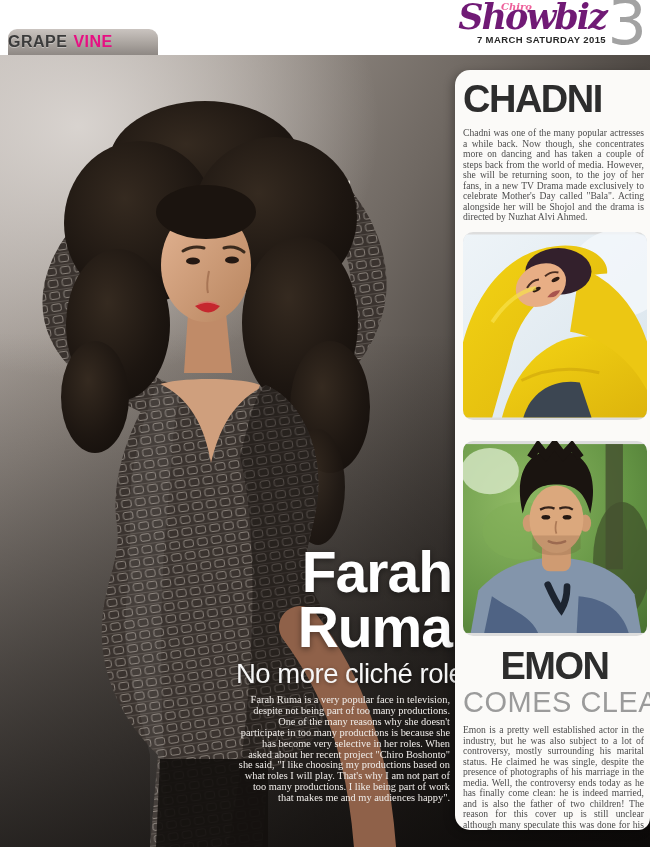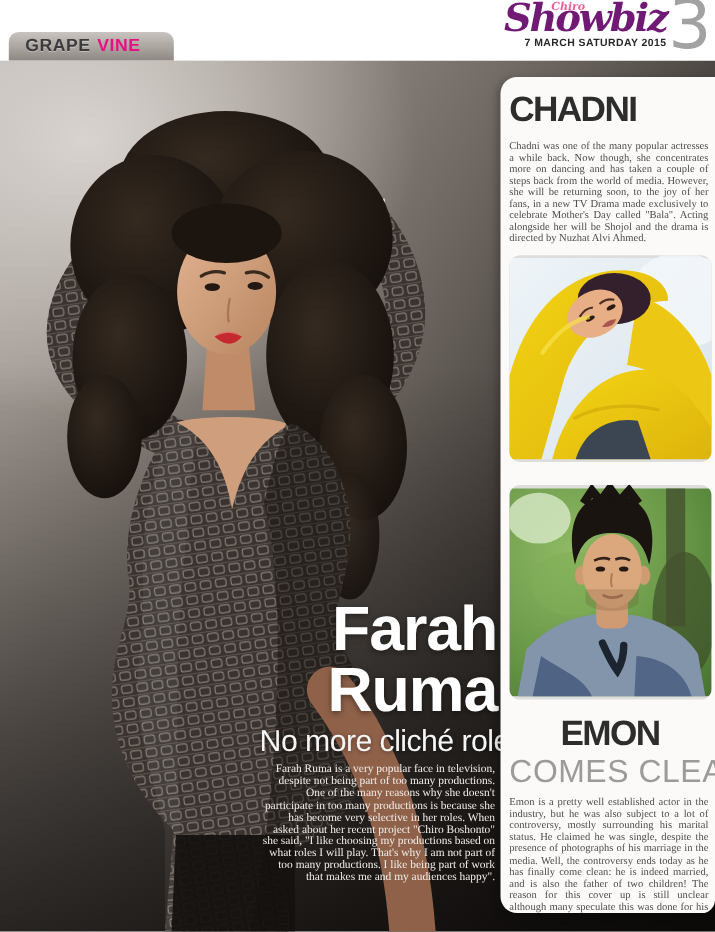--- a/index.html
+++ b/index.html
@@ -7,21 +7,21 @@
     position:relative;width:650px;height:847px;margin:0 auto;
     background:#ffffff;overflow:hidden;
     font-family:"Liberation Sans",sans-serif;
   }
 
   
   .masthead{position:absolute;top:0;left:0;width:650px;height:55px;background:#fff;z-index:5;}
   .grapevine-tab{
     position:absolute;left:8px;top:29px;width:150px;height:26px;box-sizing:border-box;
     background:linear-gradient(180deg,#cac4c0 0%,#aaa49f 55%,#8e8884 100%);
-    border-radius:9px 9px 0 0;display:flex;align-items:center;padding-left:15px;
+    border-radius:9px 9px 0 0;display:flex;align-items:center;
     font-weight:bold;font-size:16px;letter-spacing:.5px;
   }
   .gv-word1{color:#3b3b3b;margin-right:6px;text-shadow:0 1px 0 rgba(255,255,255,.35);}
   .gv-word2{color:#e70f83;}
   .logo-block{position:absolute;right:44px;top:1px;text-align:right;}
   .logo-star{
     position:absolute;right:74px;top:0px;font-family:"DejaVu Serif",serif;font-style:italic;
     font-size:10px;font-weight:bold;color:#ee5f9a;
   }
   .logo-script{
@@ -59,21 +59,21 @@
     color:#f0edea;text-align:right;width:214px;
   }
 
   
   .panel{
     position:absolute;left:455px;top:15px;width:195px;height:760px;box-sizing:border-box;
     background:#fbfaf8;border-radius:15px 0 12px 15px;padding:8px 4px 0 8px;overflow:hidden;
     box-shadow:-3px 2px 8px rgba(0,0,0,.25);z-index:4;
   }
   .story-title{
-    font-weight:bold;font-size:32px;line-height:42px;color:#2d2d2d;letter-spacing:-1.5px;
+    font-weight:bold;font-size:38px;line-height:42px;color:#2d2d2d;letter-spacing:-1.5px;
   }
   .story-sub{
     font-size:29px;line-height:30px;color:#9b9b9b;letter-spacing:.5px;white-space:nowrap;
   }
   .story-body{
     font-family:"Liberation Serif",serif;font-size:9.6px;line-height:10.5px;color:#4c4c4c;
     text-align:justify;margin-top:8px;padding-right:2px;
   }
   .photo{
     width:184px;border-radius:10px;overflow:hidden;background:#ddd;line-height:0;

